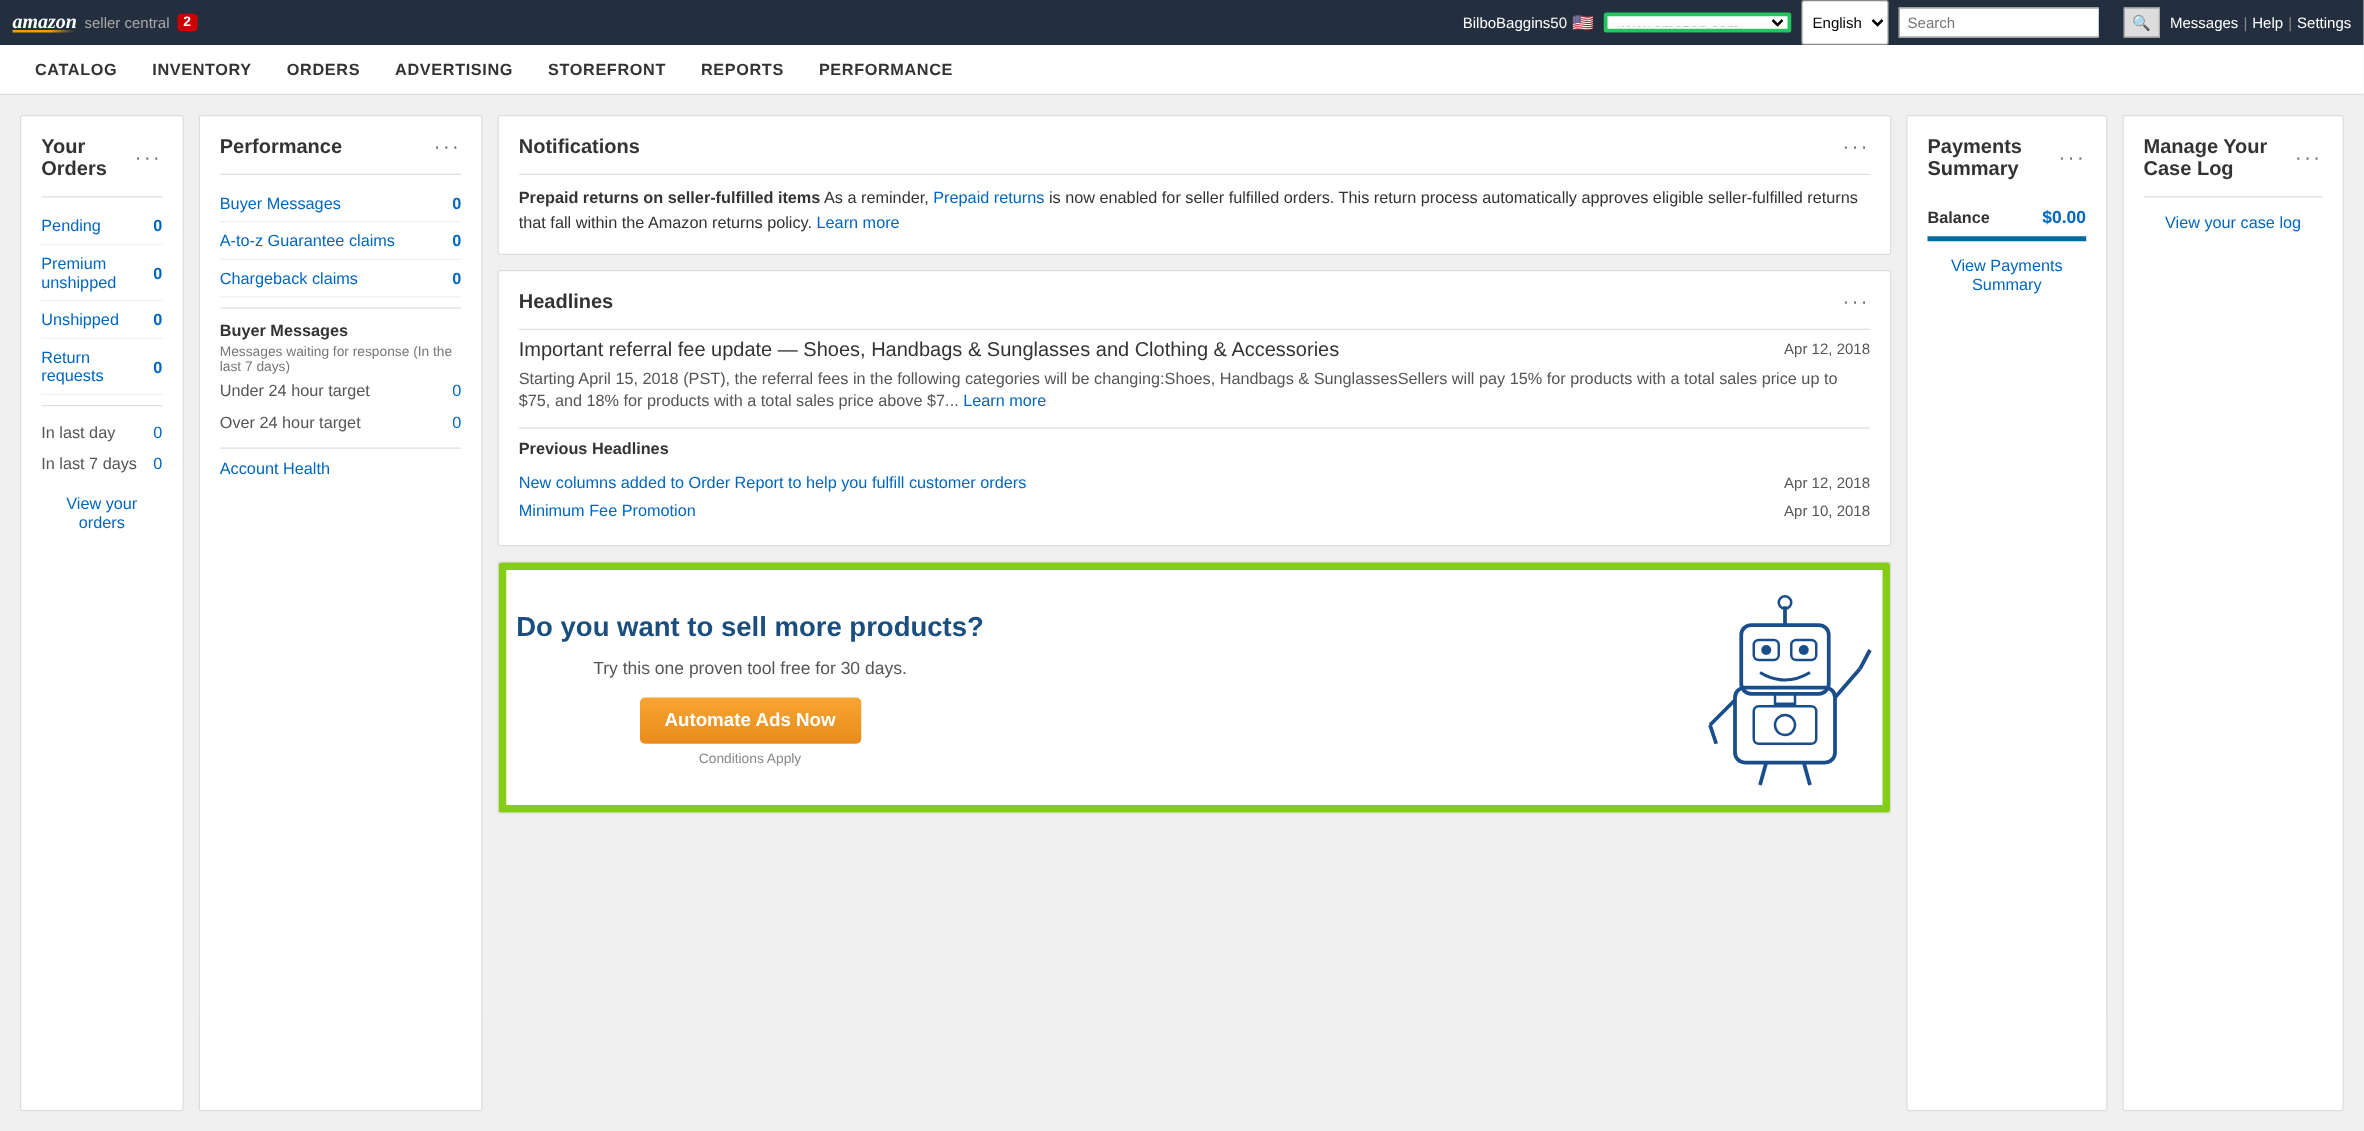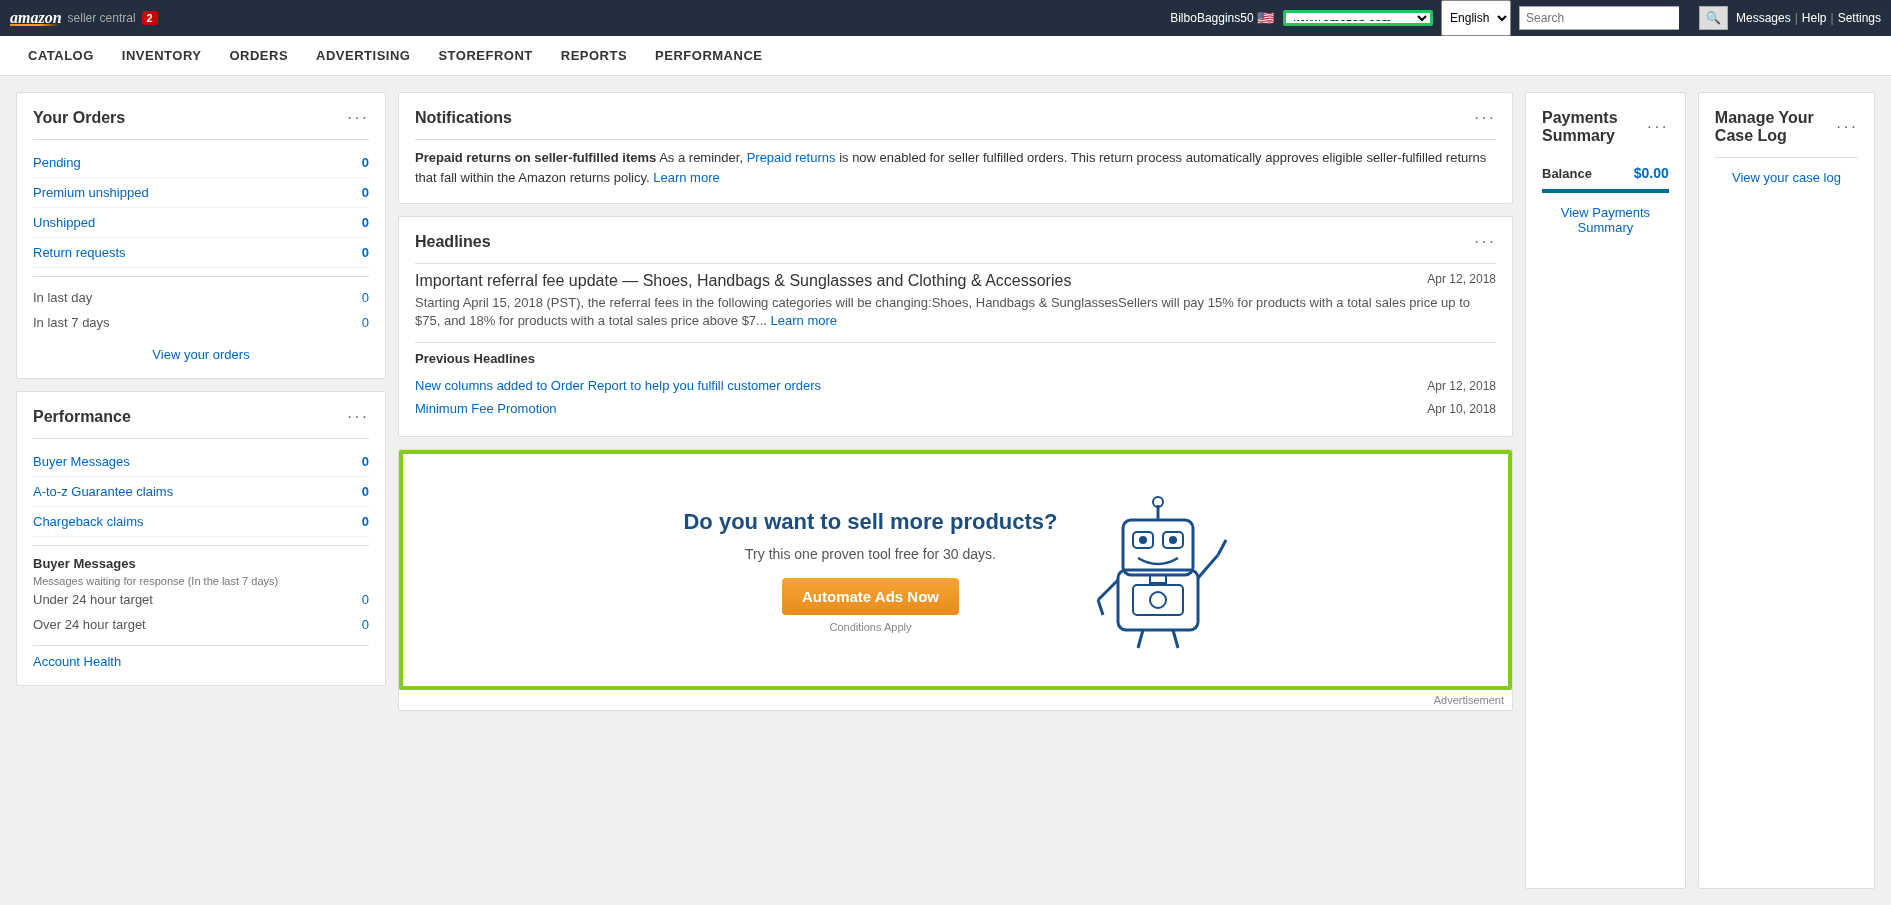--- a/index.html
+++ b/index.html
@@ -117,21 +117,20 @@
       gap: 12px;
       padding: 16px;
       min-height: calc(100vh - 76px);
     }
 
     
     .left-col {
       width: 370px;
       min-width: 370px;
       display: flex;
-      flex-direction: column;
       gap: 12px;
     }
 
     
     .right-col {
       width: 350px;
       min-width: 350px;
       display: flex;
       flex-direction: row;
       gap: 12px;
@@ -233,27 +232,27 @@
       display: flex;
       justify-content: space-between;
       align-items: center;
       padding: 4px 0;
     }
     .prev-headline-link { color: #0066c0; text-decoration: none; font-size: 13px; }
 
     
     .ad-widget {
       background: white;
-      border: 4px solid #84cc16;
+      border: 6px solid #84cc16;
       border-radius: 2px;
-      padding: 36px;
+      padding: 8px;
       text-align: center;
       display: flex;
       align-items: center;
-      justify-content: center;
+      justify-content: space-between;
       gap: 30px;
       min-height: 200px;
     }
     .ad-text-area { text-align: center; }
     .ad-headline { color: #1a4e7e; font-size: 22px; font-weight: bold; line-height: 1.3; margin-bottom: 10px; }
     .ad-subtext { color: #555; font-size: 14px; margin-bottom: 16px; }
     .ad-button {
       background: linear-gradient(to bottom, #f7a533, #e88b1c);
       color: white;
       border: none;
@@ -503,21 +502,20 @@
           <line x1="30" y1="90" x2="10" y2="110" stroke="#1a4e8a" stroke-width="3"></line>
           <line x1="10" y1="110" x2="15" y2="125" stroke="#1a4e8a" stroke-width="3"></line>
 
           <line x1="110" y1="88" x2="130" y2="65" stroke="#1a4e8a" stroke-width="3"></line>
           <line x1="130" y1="65" x2="138" y2="50" stroke="#1a4e8a" stroke-width="3"></line>
 
           <line x1="55" y1="140" x2="50" y2="158" stroke="#1a4e8a" stroke-width="3"></line>
           <line x1="85" y1="140" x2="90" y2="158" stroke="#1a4e8a" stroke-width="3"></line>
         </svg>
       </div>
-      <div class="ad-attribution">Advertisement</div>
     </div>
 
   </div>
 
   <div class="right-col">
 
     <div class="widget">
       <div class="widget-header">
         <span class="widget-title">Payments Summary</span>
         <span class="widget-menu">···</span>

